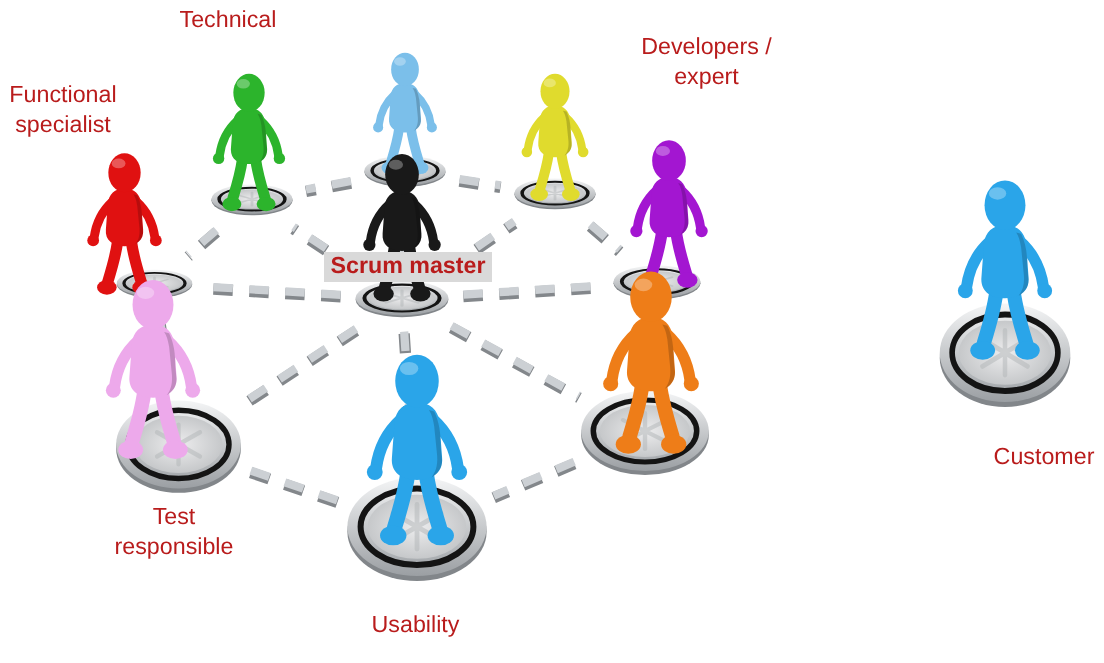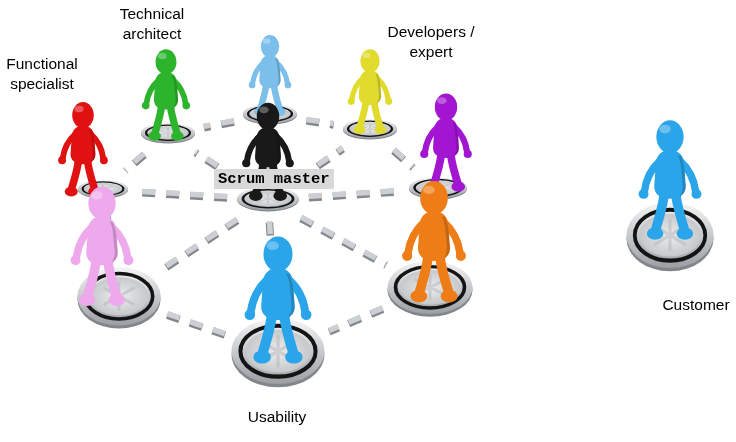--- a/index.html
+++ b/index.html
@@ -1,28 +1,28 @@
 <!DOCTYPE html>
 <html><head>
 <meta charset="utf-8">
 <style>
   html,body{margin:0;padding:0;background:#ffffff;}
   body{font-family:"Liberation Sans", sans-serif;}
   .stage{position:relative;width:736px;height:442px;background:#ffffff;overflow:hidden;}
   svg.net{position:absolute;left:0;top:0;}
-  .lbl{position:absolute;font-size:15.5px;line-height:20px;color:#000000;text-align:center;white-space:nowrap;}
+  .lbl{position:absolute;font-size:15.5px;line-height:20px;color:#b91c1c;text-align:center;white-space:nowrap;}
   .ln{display:block;}
   #lbl-functional{left:-4px;top:54px;width:92px;}
   #lbl-technical{left:102px;top:4px;width:100px;}
-  #lbl-developers{left:372px;top:22px;width:118px;}
+  #lbl-developers{left:412px;top:22px;width:118px;}
   #lbl-scrum{left:214px;top:168px;width:116px;}
   #lbl-test{left:64px;top:335px;width:104px;}
   #lbl-usability{left:223px;top:395px;width:108px;margin-top:12px;}
   #lbl-customer{left:640px;top:295px;width:112px;}
-  .badge{display:inline-block;background:#d9d9d9;font-weight:bold;padding:0 4px;font-size:15.5px;font-family:Liberation Mono, monospace;}
+  .badge{display:inline-block;background:#d9d9d9;font-weight:bold;padding:0 4px;font-size:15.5px;}
 </style>
 </head>
 <body>
 
 <div class="stage">
 
   <svg class="net" id="net" width="736" height="442" viewBox="0 0 736 442" xmlns="http://www.w3.org/2000/svg">
     <defs>
       <linearGradient id="rimG" x1="0" y1="0" x2="0" y2="1">
         <stop offset="0" stop-color="#f4f5f6"></stop>
@@ -173,32 +173,35 @@
       </g>
   </svg>
 
   <div class="lbl" id="lbl-functional">
     <span class="ln">Functional</span>
     <span class="ln">specialist</span>
   </div>
 
   <div class="lbl" id="lbl-technical">
     <span class="ln">Technical</span>
-    <span class="ln">architect</span>
   </div>
 
   <div class="lbl" id="lbl-developers">
     <span class="ln">Developers /</span>
     <span class="ln">expert</span>
   </div>
 
   <div class="lbl" id="lbl-scrum">
     <span class="badge" style="background: rgb(217, 217, 217);">Scrum master</span>
   </div>
 
+  <div class="lbl" id="lbl-test">
+    <span class="ln">Test</span>
+    <span class="ln">responsible</span>
+  </div>
 
   <div class="lbl" id="lbl-usability">
     <span class="ln">Usability</span>
   </div>
 
   <div class="lbl" id="lbl-customer">
     <span class="ln">Customer</span>
   </div>
 
 </div>

